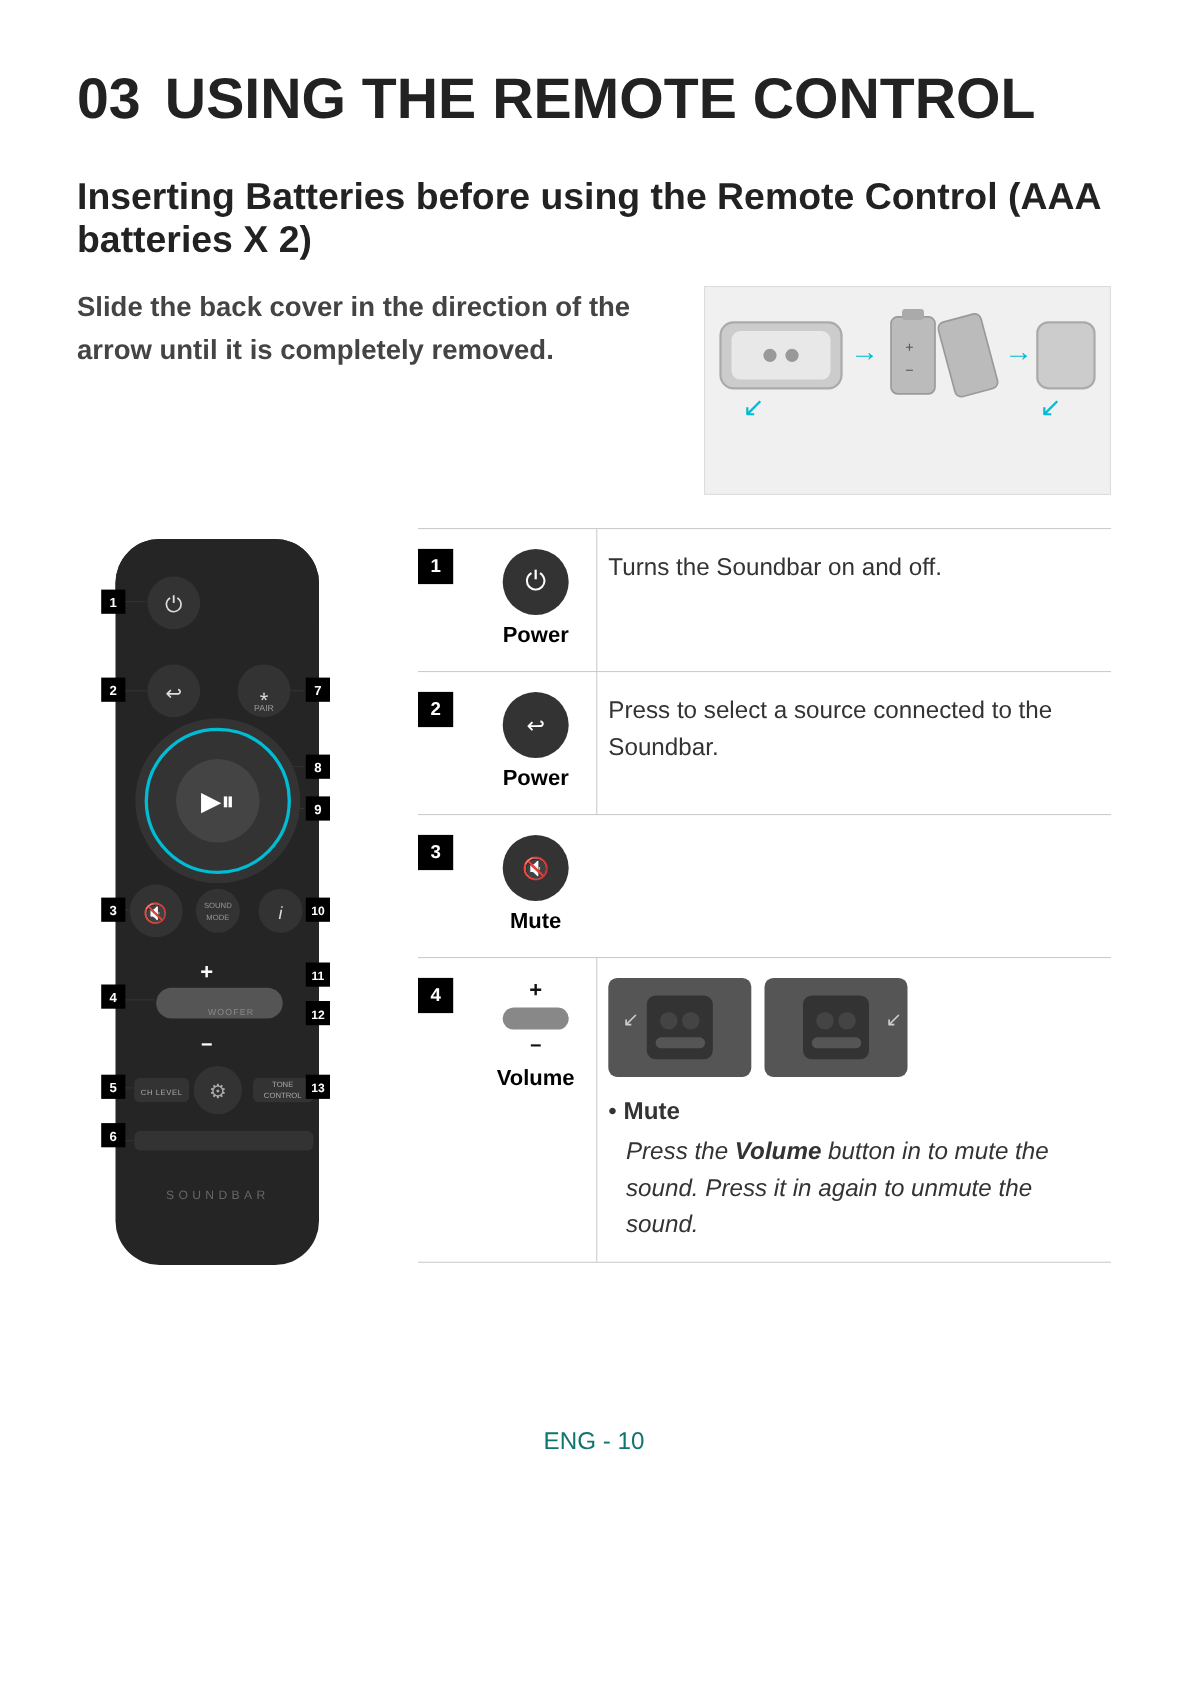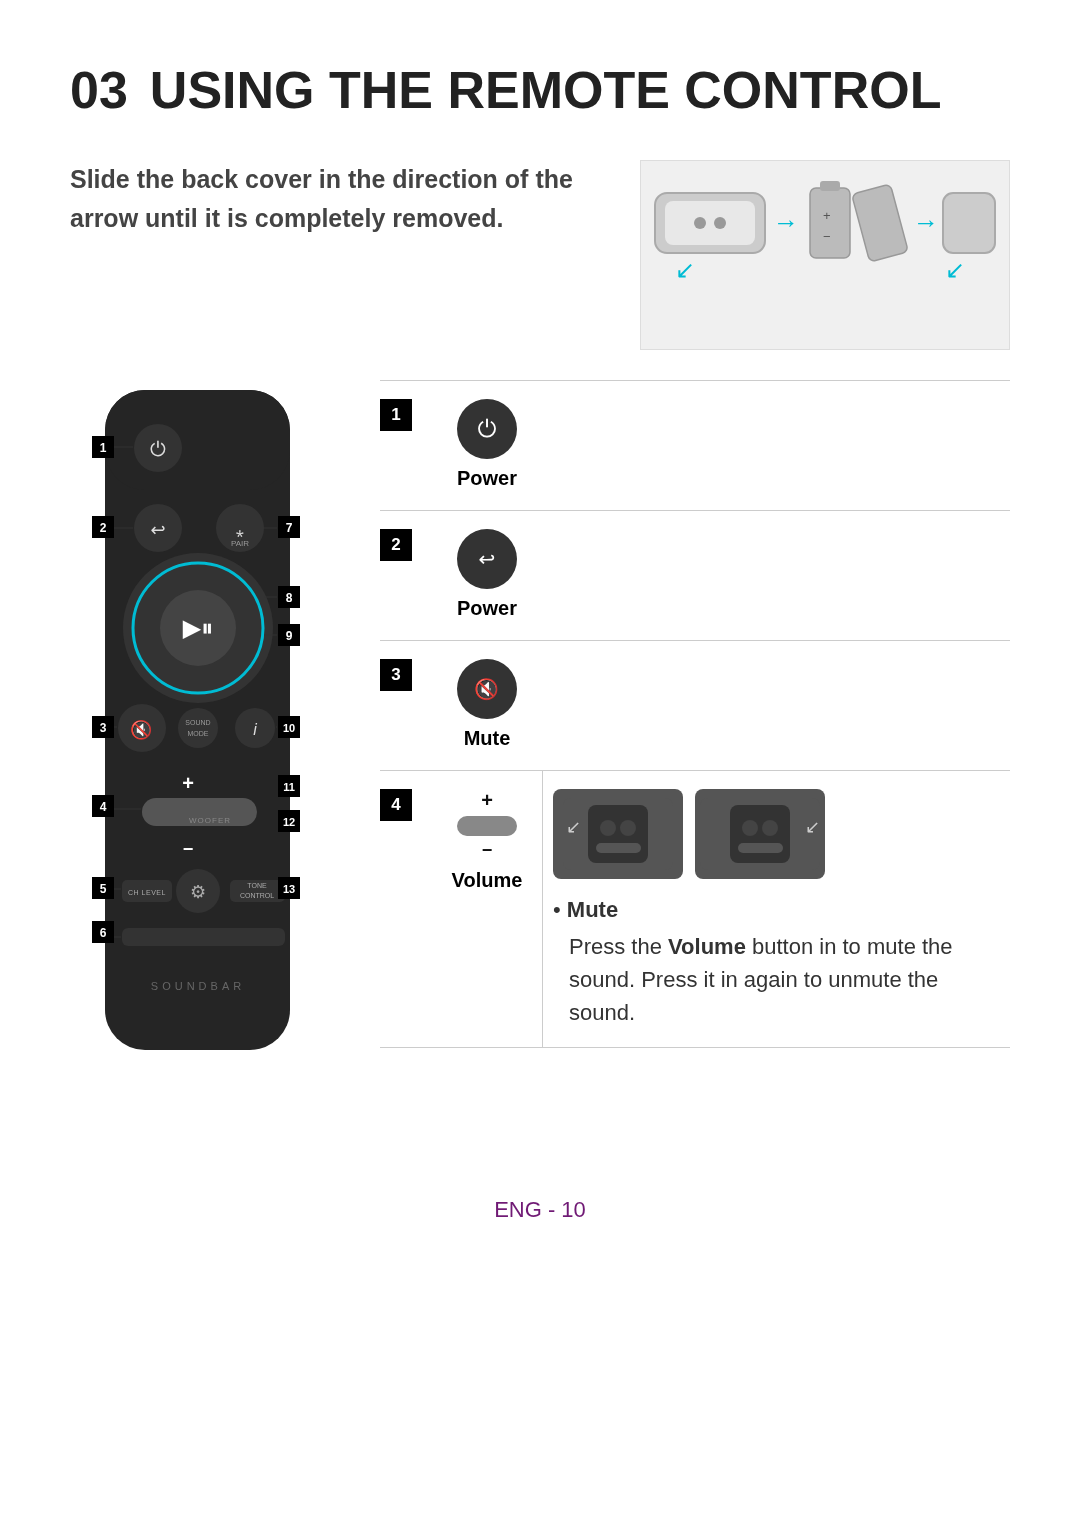--- a/index.html
+++ b/index.html
@@ -153,31 +153,32 @@
     .remote-wrapper {
       position: relative;
       width: 280px;
       flex-shrink: 0;
     }
 
     .page-footer {
       text-align: center;
       margin-top: 50px;
       font-size: 22px;
-      color: #701a75;
+      color: #0f766e;
     }
   </style>
 </head>
 <body>
 
 <h1>
   <span style="margin-right:22px;">03</span><span>USING THE REMOTE CONTROL</span>
 </h1>
 
 <div style="margin-top:40px;">
+  <h2 class="section-title">Inserting Batteries before using the Remote Control (AAA batteries X 2)</h2>
   <div class="battery-content">
     <div class="battery-text">
       <p style="margin-bottom:12px;font-weight:bold;">Slide the back cover in the direction of the arrow until it is completely removed.</p>
     </div>
 
     <div class="battery-image">
       <svg class="battery-svg" viewBox="0 0 360 185" xmlns="http://www.w3.org/2000/svg">
 
         <rect x="10" y="30" width="110" height="60" rx="12" fill="#ccc" stroke="#aaa" stroke-width="2"></rect>
         <rect x="20" y="38" width="90" height="44" rx="8" fill="#e8e8e8"></rect>
@@ -316,29 +317,35 @@
     <div class="legend-panel">
 
       <div class="legend-row">
         <div class="legend-num">
           <div class="num-sq">1</div>
         </div>
         <div class="legend-icon">
           <div class="legend-icon-img" style="font-size:24px;">⏻</div>
           <div class="legend-icon-label">Power</div>
         </div>
+        <div class="legend-desc">
+          <span>Turns the Soundbar on and off.</span>
+        </div>
       </div>
 
       <div class="legend-row">
         <div class="legend-num">
           <div class="num-sq">2</div>
         </div>
         <div class="legend-icon">
           <div class="legend-icon-img" style="font-size:20px;">↩</div>
           <div class="legend-icon-label">Power</div>
+        </div>
+        <div class="legend-desc">
+          <span>Press to select a source connected to the Soundbar.</span>
         </div>
       </div>
 
       <div class="legend-row">
         <div class="legend-num">
           <div class="num-sq">3</div>
         </div>
         <div class="legend-icon">
           <div class="legend-icon-img" style="font-size:20px;">🔇</div>
           <div class="legend-icon-label">Mute</div>
@@ -379,21 +386,21 @@
                 <circle cx="55" cy="35" r="8" fill="#444"></circle>
                 <circle cx="75" cy="35" r="8" fill="#444"></circle>
                 <rect x="43" y="50" width="45" height="10" rx="5" fill="#555"></rect>
                 <text x="110" y="40" font-size="18" fill="#ccc">↙</text>
               </svg>
             </div>
           </div>
           <div style="margin-top:10px;">
             <span class="bullet-item"><span class="bold">Mute</span></span>
           </div>
-          <div style="margin-top:4px;padding-left:16px;">
+          <div style="margin-top:4px;padding-left:16px;font-style:italic;">
             Press the <span class="bold">Volume</span> button in to mute the sound. Press it in again to unmute the sound.
           </div>
         </div>
       </div>
 
     </div>
   </div>
 </div>
 
 <div class="page-footer">

